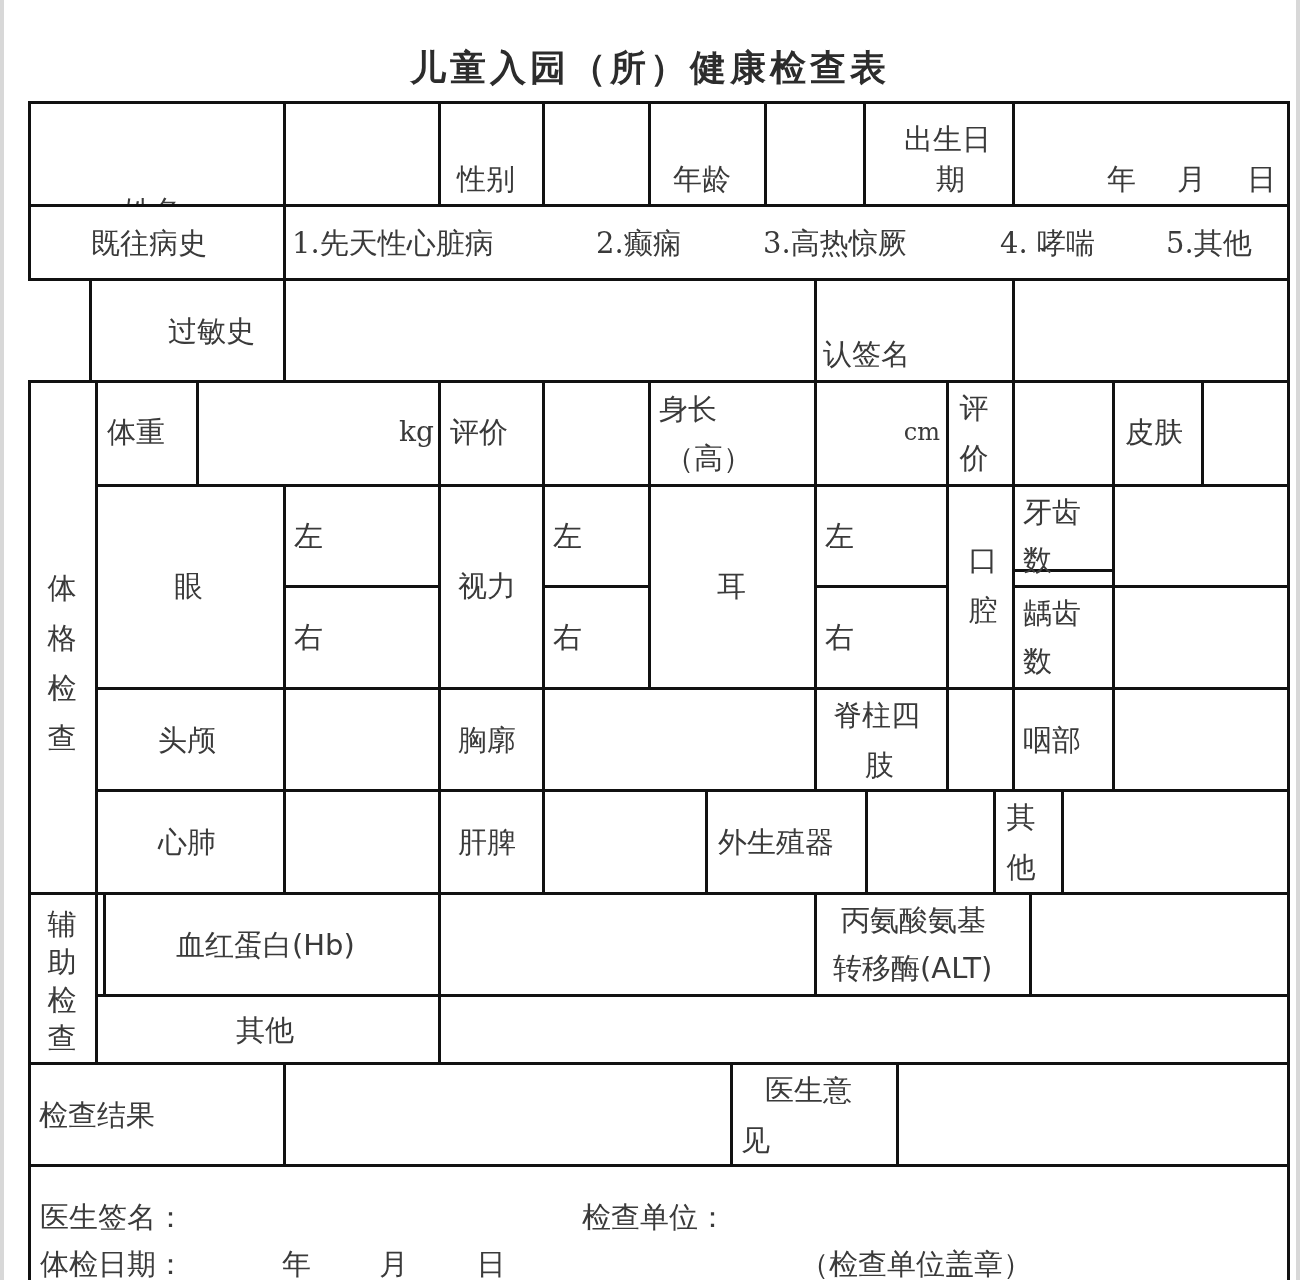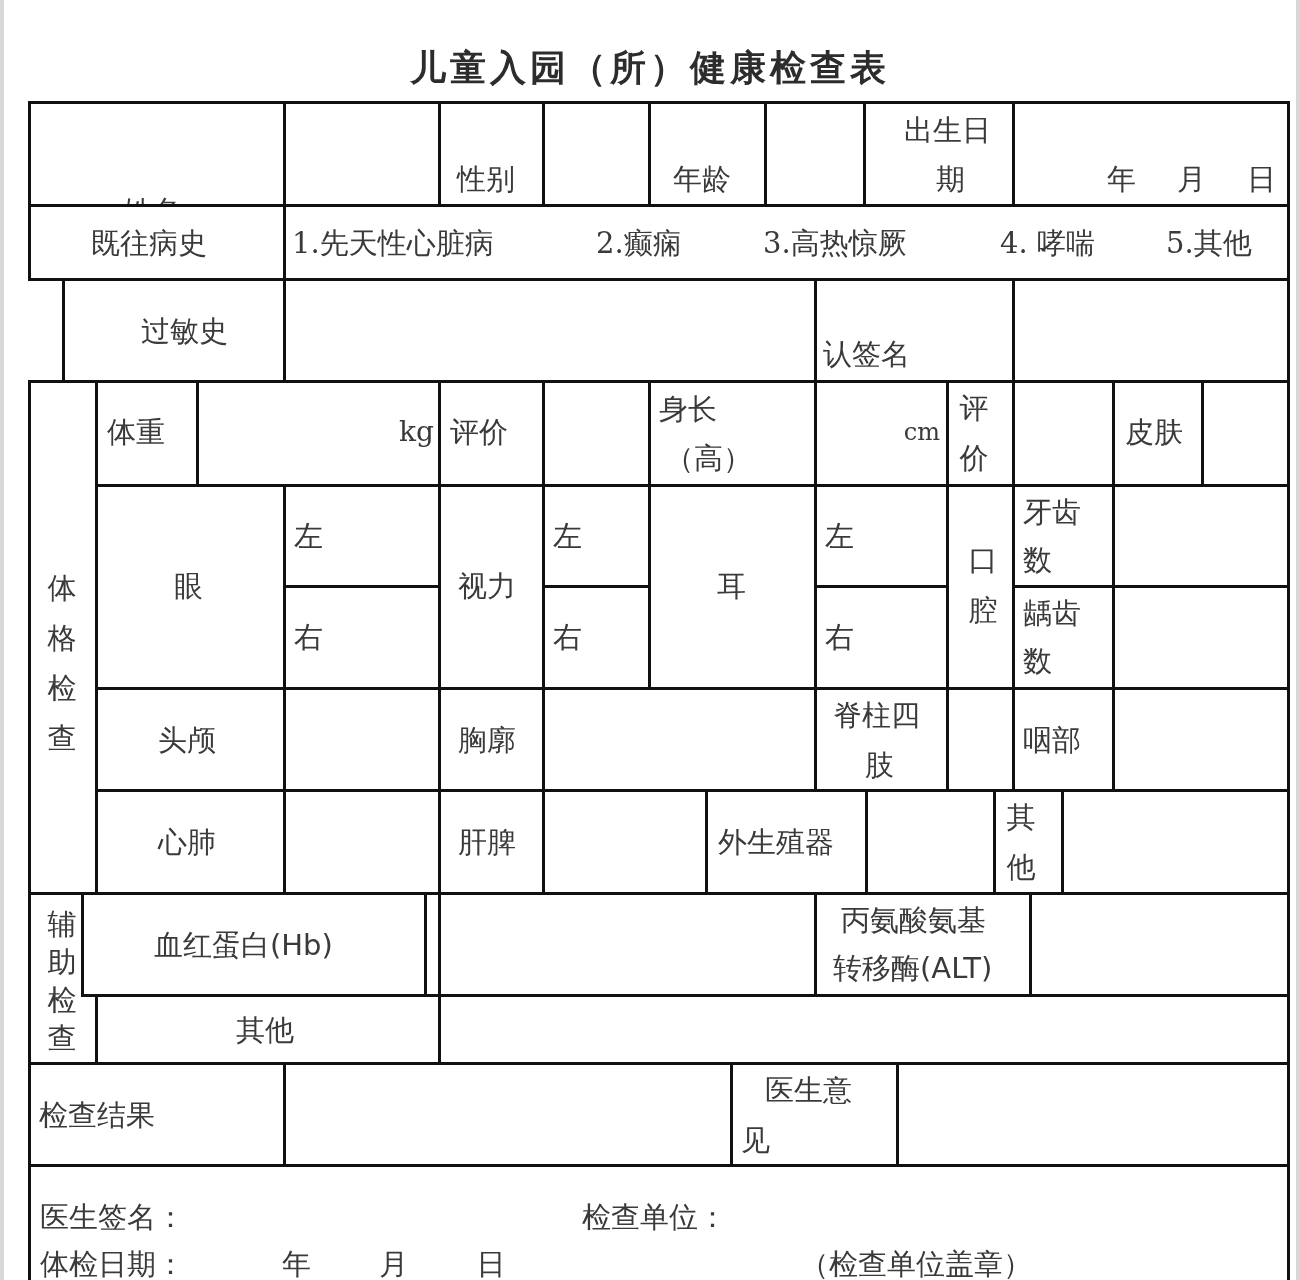--- a/index.html
+++ b/index.html
@@ -44,39 +44,39 @@
 <div class="c" style="left:284px;top:102px;width:158px;height:106px;"></div>
 <div class="c" style="left:439px;top:102px;width:107px;height:110px;">
   <span class="t" style="left:16px;top:50px;">性别</span>
 </div>
 <div class="c" style="left:543px;top:102px;width:109px;height:106px;"></div>
 <div class="c" style="left:649px;top:102px;width:119px;height:106px;">
   <span class="t" style="left:22px;top:50px;">年龄</span>
 </div>
 <div class="c" style="left:765px;top:102px;width:102px;height:106px;"></div>
 <div class="c" style="left:864px;top:102px;width:152px;height:106px;">
-  <span class="t" style="left:38px;top:1px;">出生日</span>
+  <span class="t" style="left:38px;top:10px;">出生日</span>
   <span class="t" style="left:70px;top:50px;">期</span>
 </div>
 <div class="c" style="left:1013px;top:102px;width:278px;height:106px;">
   <span class="t" style="left:92px;top:50px;letter-spacing:6px;">年　月　日</span>
 </div>
 
 <div class="c" style="left:29px;top:205px;width:258px;height:77px;">
   <span class="t" style="left:60px;top:11px;">既往病史</span>
 </div>
 <div class="c" style="left:284px;top:205px;width:1007px;height:77px;">
   <span class="t serif" style="left:6px;top:11px;">1.先天性心脏病</span>
   <span class="t serif" style="left:310px;top:11px;">2.癫痫</span>
   <span class="t serif" style="left:477px;top:11px;">3.高热惊厥</span>
   <span class="t serif" style="left:714px;top:11px;">4. 哮喘</span>
   <span class="t serif" style="left:880px;top:11px;">5.其他</span>
 </div>
 
-<div class="c" style="left:18px;top:279px;width:258px;height:105px;margin-left:44px;">
+<div class="c" style="left:45px;top:279px;width:258px;height:105px;margin-left:44px;">
   <span class="t" style="left:76px;top:25px;">过敏史</span>
 </div>
 <div class="c" style="left:284px;top:279px;width:534px;height:105px;"></div>
 <div class="c" style="left:815px;top:279px;width:201px;height:105px;">
   <span class="t" style="left:6px;top:48px;">认签名</span>
 </div>
 <div class="c" style="left:1013px;top:279px;width:278px;height:105px;"></div>
 
 <div class="c" style="left:29px;top:381px;width:70px;height:515px;">
   <span class="t vert" style="left:14px;top:180px;">
@@ -142,21 +142,21 @@
 </div>
 <div class="c" style="left:815px;top:586px;width:135px;height:105px;">
   <span class="t" style="left:8px;top:24px;">右</span>
 </div>
 <div class="c" style="left:947px;top:485px;width:69px;height:206px;">
   <span class="t vert" style="left:17px;top:48px;">
     <span>口</span><br>
     <span>腔</span>
   </span>
 </div>
-<div class="c" style="left:1013px;top:485px;width:103px;height:104px;">
+<div class="c" style="left:1013px;top:485px;width:103px;height:88px;">
   <span class="t" style="left:8px;top:0px;">牙齿</span>
   <span class="t" style="left:8px;top:48px;">数</span>
 </div>
 <div class="c" style="left:1113px;top:485px;width:178px;height:104px;"></div>
 <div class="c" style="left:1013px;top:586px;width:103px;height:105px;">
   <span class="t" style="left:8px;top:0px;">龋齿</span>
   <span class="t" style="left:8px;top:48px;">数</span>
 </div>
 <div class="c" style="left:1113px;top:586px;width:178px;height:105px;"></div>
 
@@ -200,21 +200,21 @@
 
 <div class="c" style="left:29px;top:893px;width:70px;height:173px;">
   <span class="t vert" style="left:14px;top:10px;line-height:38px;">
     <span>辅</span><br>
     <span>助</span><br>
     <span>检</span><br>
     <span>查</span>
   </span>
 </div>
 
-<div class="c" style="left:82px;top:893px;width:346px;height:105px;">
+<div class="c" style="left:104px;top:893px;width:346px;height:105px;">
   <span class="t" style="left:70px;top:25px;">血红蛋白(Hb)</span>
 </div>
 <div class="c" style="left:439px;top:893px;width:379px;height:105px;"></div>
 <div class="c" style="left:815px;top:893px;width:218px;height:105px;">
   <span class="t" style="left:24px;top:0px;">丙氨酸氨基</span>
   <span class="t" style="left:16px;top:48px;">转移酶(ALT)</span>
 </div>
 <div class="c" style="left:1030px;top:893px;width:261px;height:105px;"></div>
 
 <div class="c" style="left:96px;top:995px;width:346px;height:71px;">

